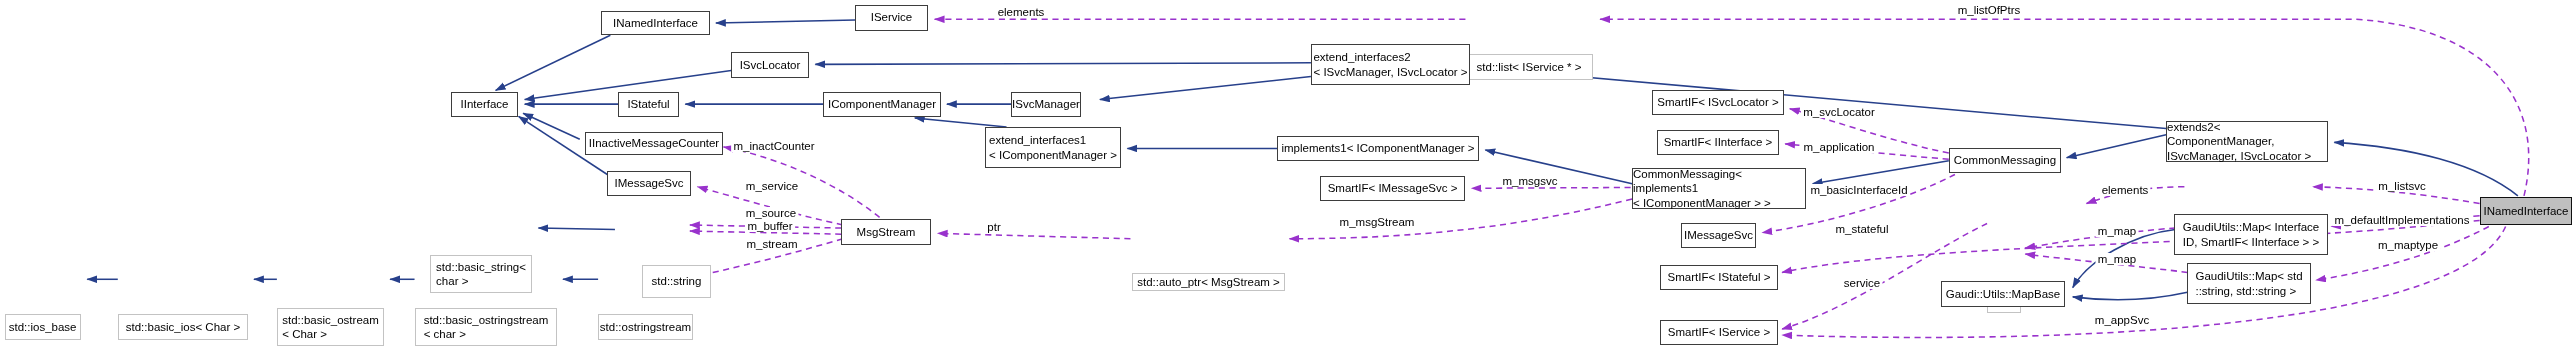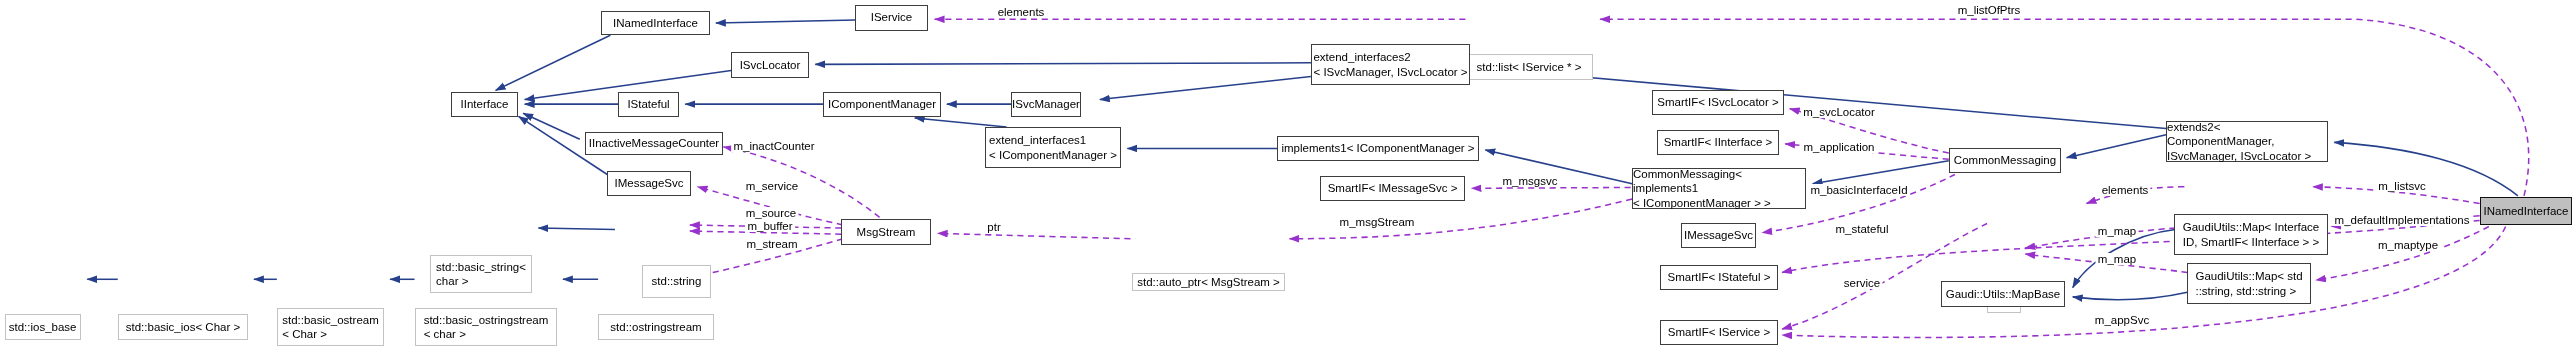--- a/index.html
+++ b/index.html
@@ -123,21 +123,21 @@
   <div class="node" style="left:1660px;top:265px;width:118px;height:24.5px">SmartIF&lt; IStateful &gt;</div>
   <div class="node" style="left:2187px;top:263px;width:124px;height:41px">GaudiUtils::Map&lt; std
 ::string, std::string &gt;</div>
   <div class="node" style="left:1941px;top:281px;width:124px;height:26px">Gaudi::Utils::MapBase</div>
   <div class="node ext" style="left:4.6px;top:266px;width:76px;height:26px">std::ios_base</div>
   <div class="node ext" style="left:118px;top:266px;width:130px;height:26px">std::basic_ios&lt; Char &gt;</div>
   <div class="node ext" style="left:277px;top:260px;width:107px;height:38px">std::basic_ostream
 &lt; Char &gt;</div>
   <div class="node ext" style="left:415px;top:260px;width:142px;height:38px">std::basic_ostringstream
 &lt; char &gt;</div>
-  <div class="node ext" style="left:598px;top:266px;width:116px;height:26px">std::ostringstream</div>
+  <div class="node ext" style="left:598px;top:266px;width:95px;height:26px">std::ostringstream</div>
   <div class="node" style="left:1660px;top:320px;width:118px;height:24.5px">SmartIF&lt; IService &gt;</div>
 
   <div class="elabel" style="left:1021px;top:11.5px">elements</div>
   <div class="elabel" style="left:1989px;top:10px">m_listOfPtrs</div>
   <div class="elabel" style="left:774px;top:146px">m_inactCounter</div>
   <div class="elabel" style="left:772px;top:186px">m_service</div>
   <div class="elabel" style="left:771px;top:213px">m_source</div>
   <div class="elabel" style="left:770px;top:226px">m_buffer</div>
   <div class="elabel" style="left:772px;top:244px">m_stream</div>
   <div class="elabel" style="left:994px;top:227px">ptr</div>

